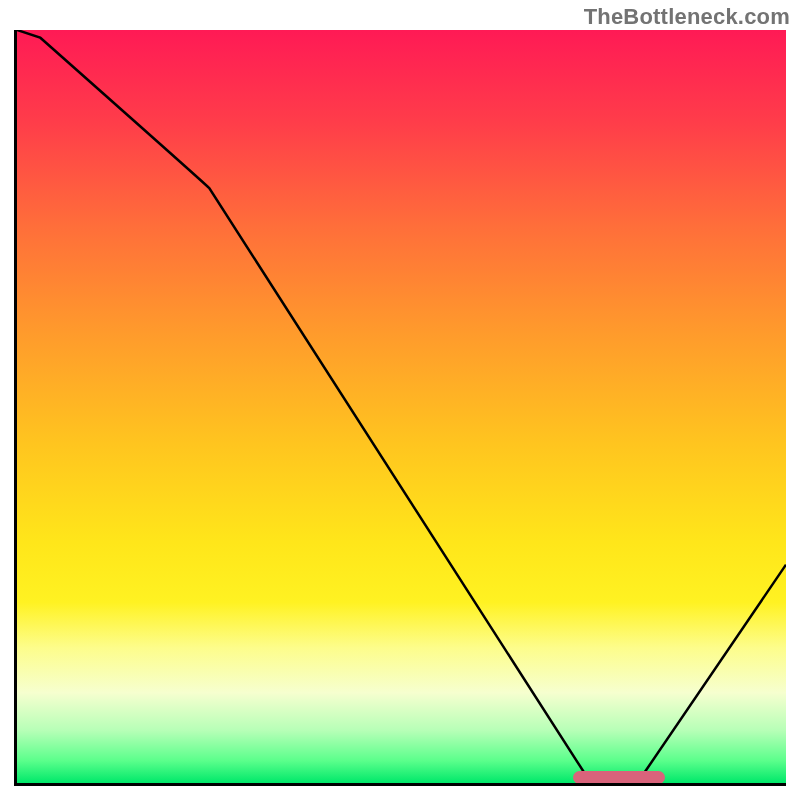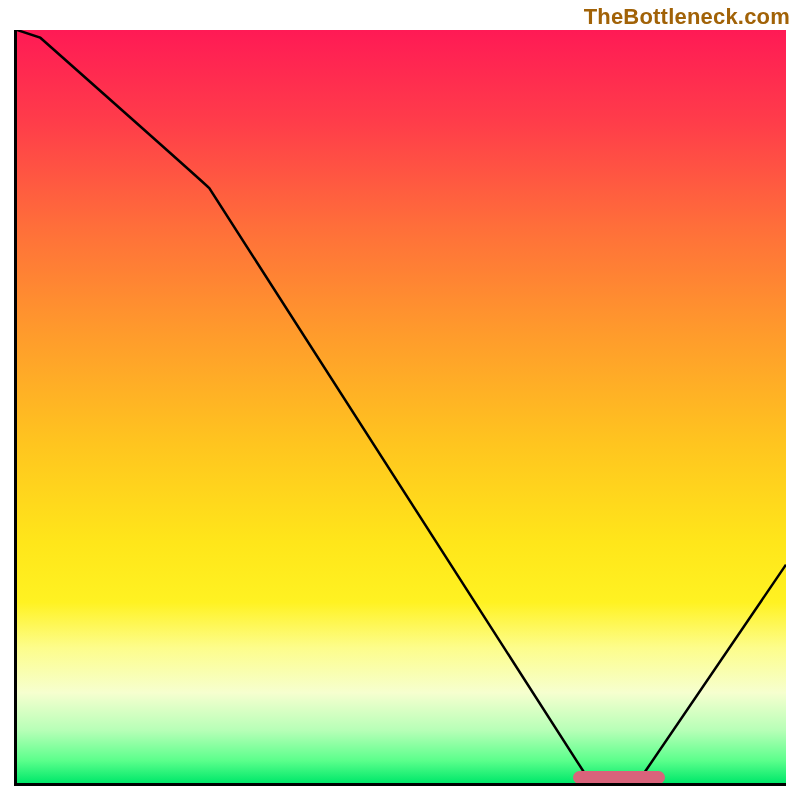--- a/index.html
+++ b/index.html
@@ -14,21 +14,21 @@
     position: relative;
     width: 800px;
     height: 800px;
   }
   .watermark {
     position: absolute;
     top: 4px;
     right: 10px;
     font-size: 22px;
     font-weight: bold;
-    color: #a16207;
+    color: #737373;
     letter-spacing: 0.2px;
   }
   .plot-area {
     position: absolute;
     left: 14px;
     top: 30px;
     width: 772px;
     height: 756px;
     border-left: 3px solid #000;
     border-bottom: 3px solid #000;

